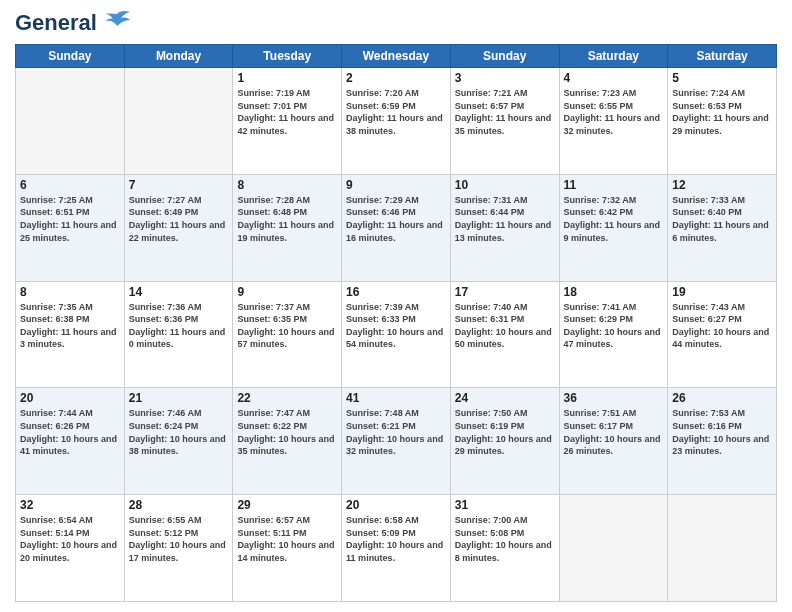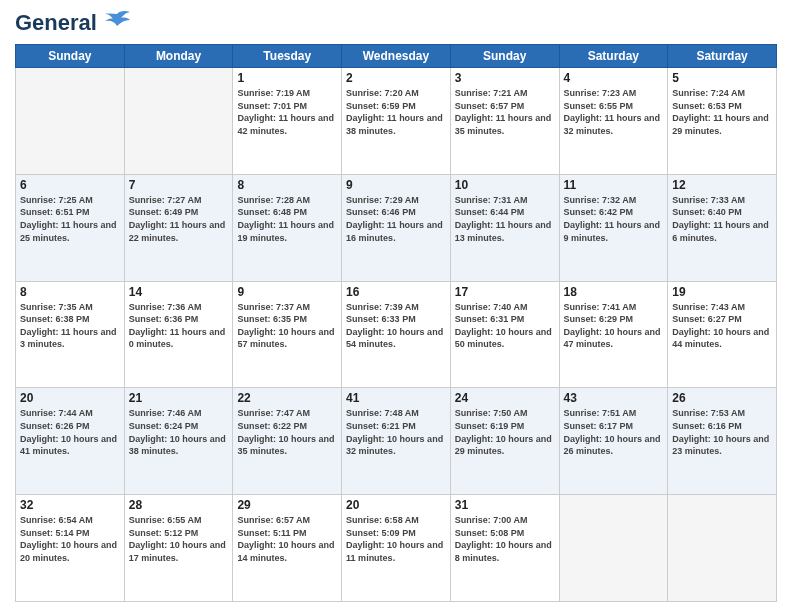--- a/index.html
+++ b/index.html
@@ -319,21 +319,21 @@
       </td>
           <td>
         <span class="day-num">24</span>
         <div class="day-detail">
           Sunrise: 7:50 AM<br>
           Sunset: 6:19 PM<br>
           Daylight: 10 hours and 29 minutes.
         </div>
       </td>
           <td>
-        <span class="day-num">43</span>
+        <span class="day-num">36</span>
         <div class="day-detail">
           Sunrise: 7:51 AM<br>
           Sunset: 6:17 PM<br>
           Daylight: 10 hours and 26 minutes.
         </div>
       </td>
           <td>
         <span class="day-num">26</span>
         <div class="day-detail">
           Sunrise: 7:53 AM<br>

